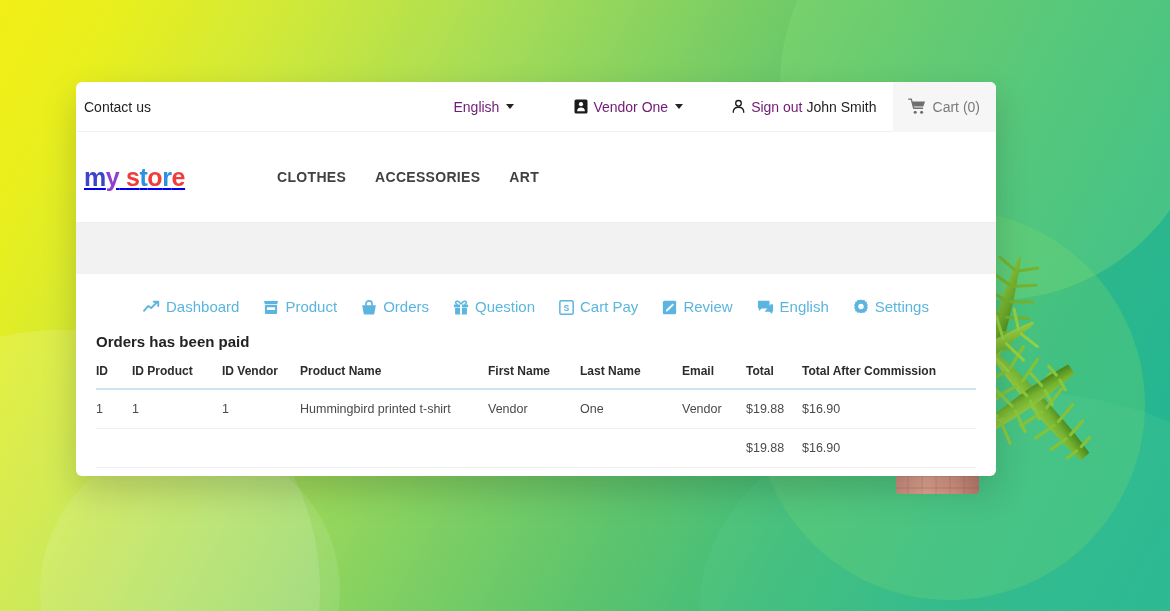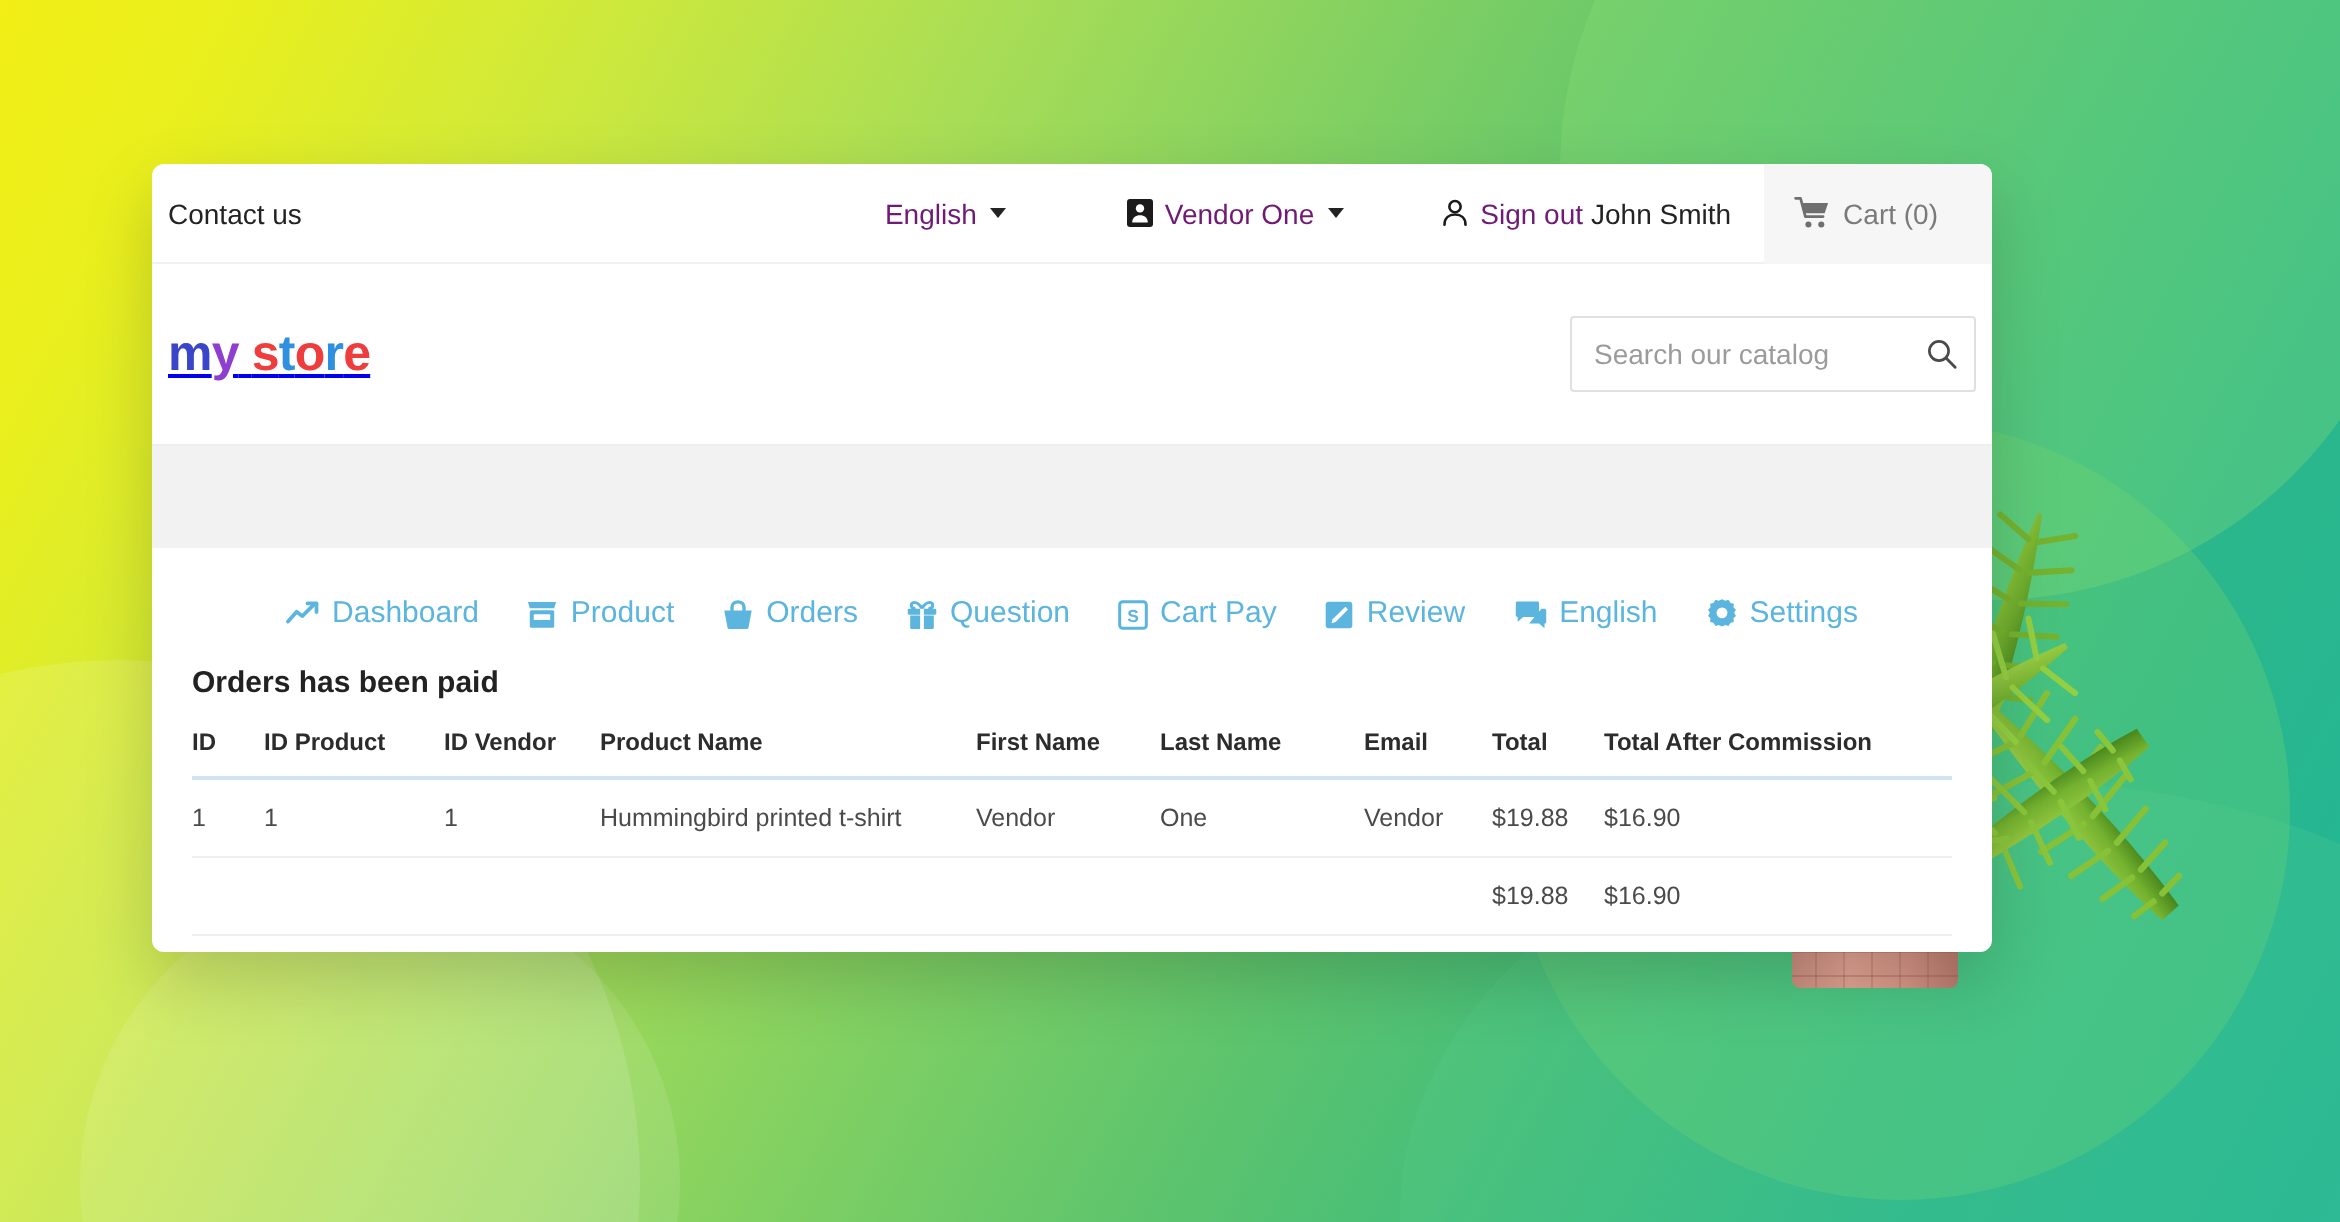--- a/index.html
+++ b/index.html
@@ -121,21 +121,21 @@
     border-top: 5px solid #232323;
     margin-left: 2px;
   }
 
   #cart-button {
     display: flex;
     align-items: center;
     gap: 7px;
     background: #f6f6f6;
     height: 50px;
-    padding: 0 27px 0 15px;
+    padding: 0 16px 0 15px;
     color: #7a7a7a;
     font-size: 14px;
     text-decoration: none;
     white-space: nowrap;
     justify-content: center;
   }
 
   
   #mainheader {
     height: 90px;
@@ -524,28 +524,26 @@
         <circle cx="8.0" cy="15.9" r="1.7" fill="#6f6f6f"></circle>
         <circle cx="15.2" cy="15.9" r="1.7" fill="#6f6f6f"></circle>
       </svg>
       <span>Cart (0)</span>
     </a>
   </div>
 
   <div id="mainheader">
     <a id="logo" href="#"><span class="l-m">m</span><span class="l-y">y</span><span> </span><span class="l-s">s</span><span class="l-t">t</span><span class="l-o">o</span><span class="l-r">r</span><span class="l-e">e</span></a>
 
-
-    <div id="search-wrap">
-      <input id="search-input" type="text" placeholder="Search our catalog" style="">
-      <svg id="search-icon" width="16" height="16" viewBox="0 0 18 18">
-        <circle cx="7.3" cy="7.3" r="5.4" fill="none" stroke="#4a4a4a" stroke-width="1.5"></circle>
-        <line x1="11.4" y1="11.4" x2="16.4" y2="16.4" stroke="#4a4a4a" stroke-width="1.6" stroke-linecap="round"></line>
-      </svg>
-    </div>
+    <nav id="mainnav">
+      <a class="nav-link" href="#">CLOTHES</a>
+      <a class="nav-link" href="#">ACCESSORIES</a>
+      <a class="nav-link" href="#">ART</a>
+    </nav>
+
   </div>
 
   <div id="breadcrumb-strip"></div>
 
   <div id="dash-area">
 
     <nav id="dash-nav">
 
       <a class="dash-link" href="#">
         <svg width="17" height="15" viewBox="0 0 18 16">

